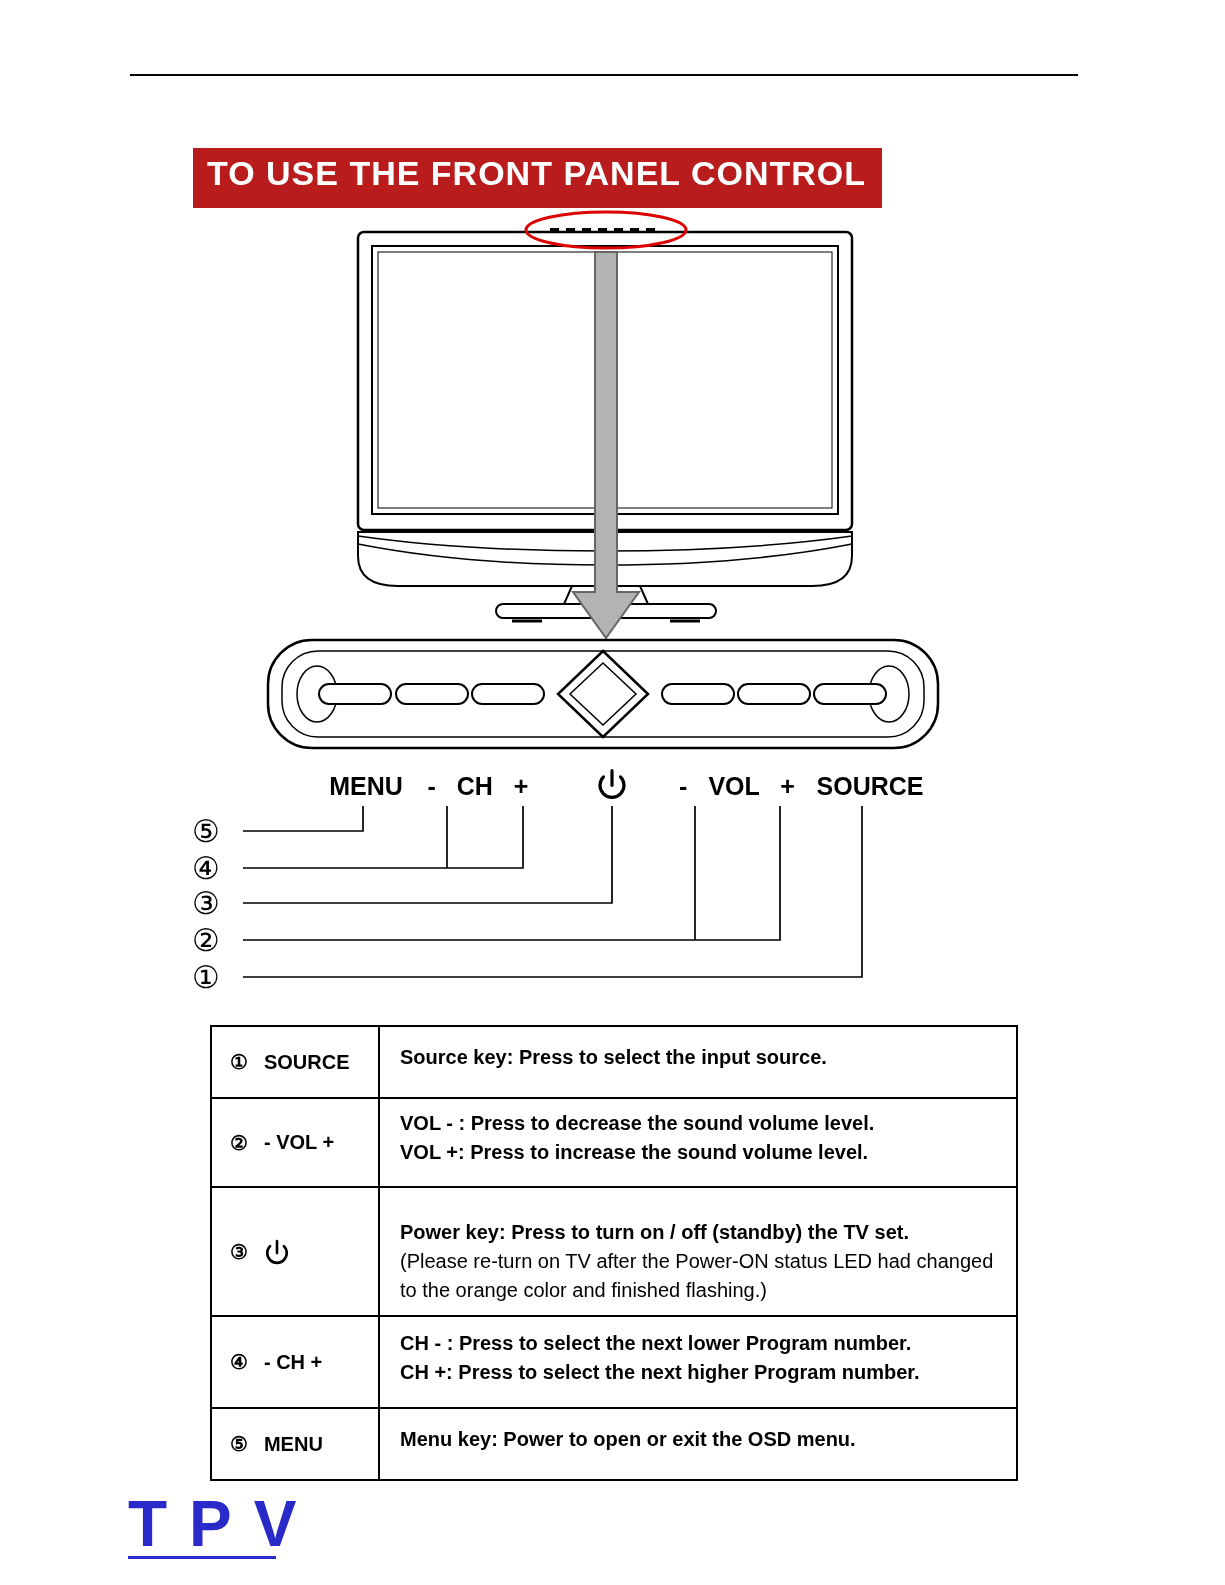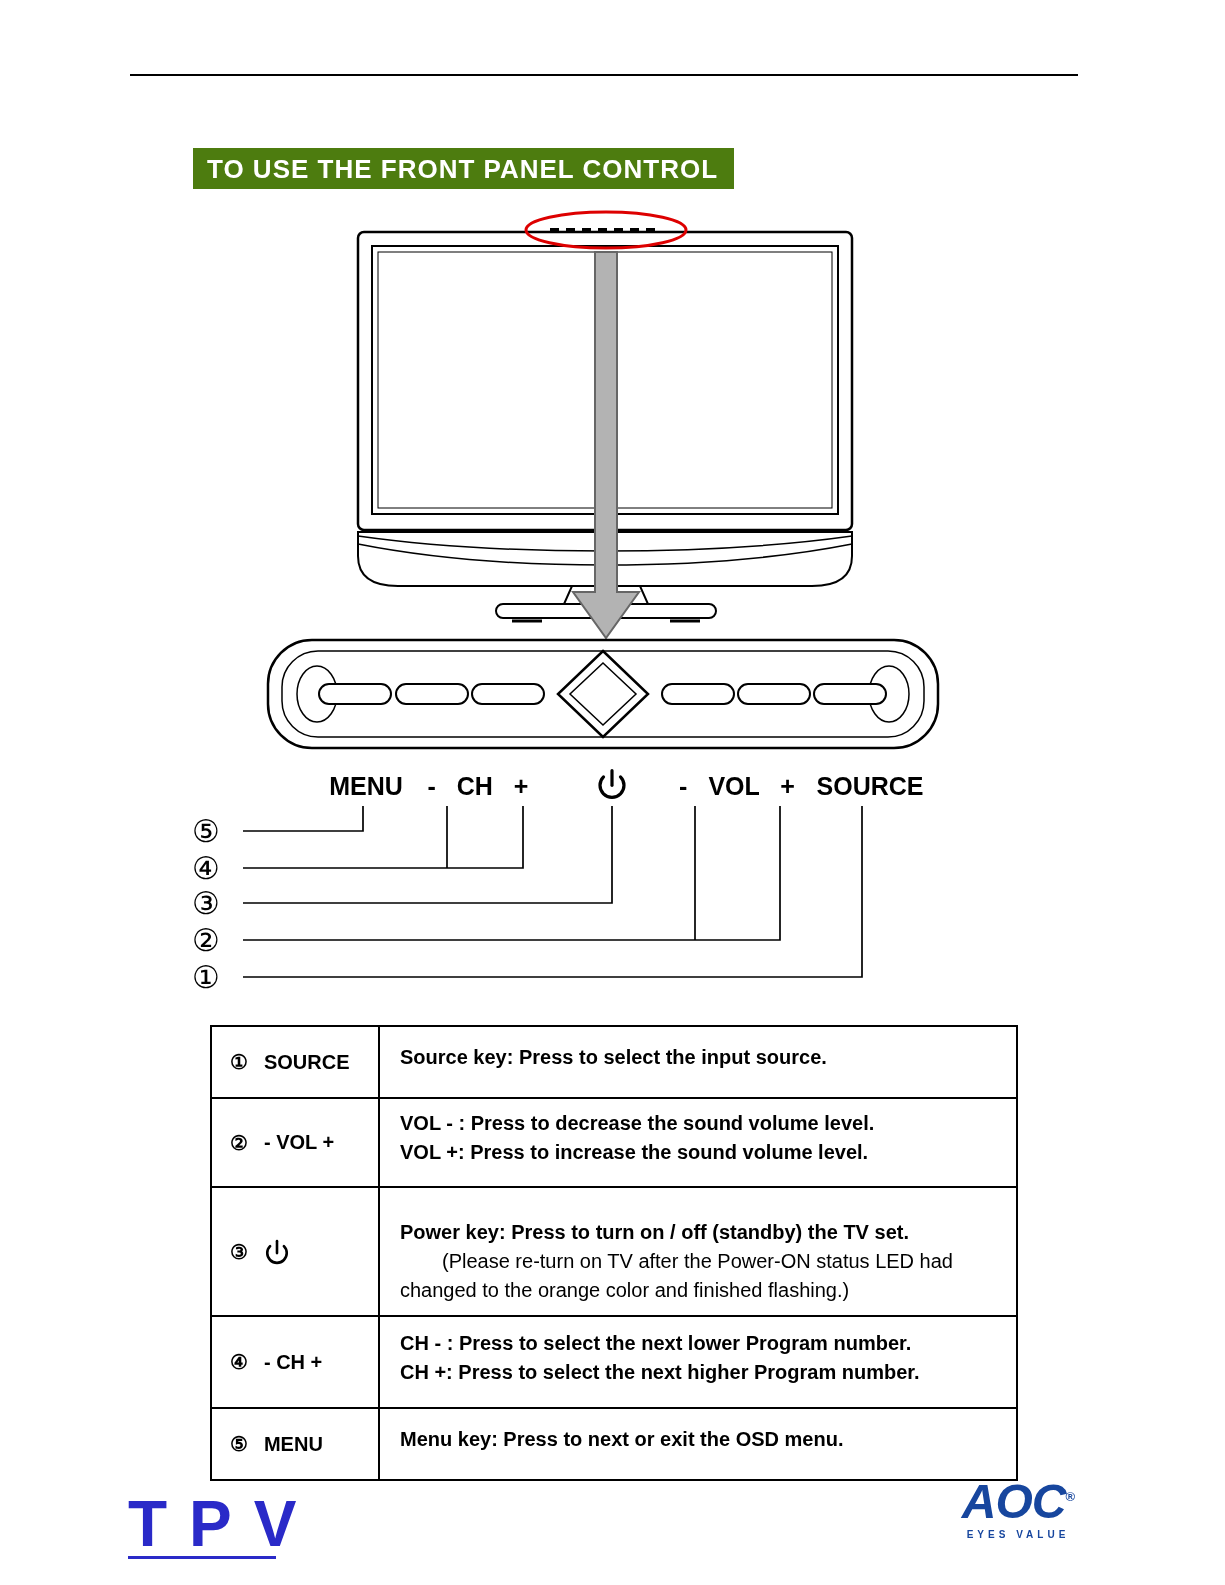--- a/index.html
+++ b/index.html
@@ -9,23 +9,23 @@
     width: 1225px; height: 1585px;
     background: #ffffff;
     overflow: hidden;
   }
   .top-rule {
     position: absolute; left: 130px; top: 74px;
     width: 948px; height: 2px; background: #000;
   }
   .title-bar {
     position: absolute; left: 193px; top: 148px;
-    background: #4d7c0f; color: #fff;
-    font-size: 26px; font-weight: bold; letter-spacing: 1px;
-    padding: 6px 16px 4px 14px;
+    background: #b91c1c; color: #fff;
+    font-size: 34px; font-weight: bold; letter-spacing: 1px;
+    padding: 6px 16px 15px 14px;
     white-space: nowrap;
   }
   .diagram-svg { position: absolute; }
   .panel-label {
     position: absolute; transform: translateX(-50%);
     font-size: 25px; font-weight: bold; color: #000; white-space: nowrap;
   }
   .panel-label.spread { word-spacing: 14px; }
   .power-label-icon { position: absolute; transform: translateX(-50%); }
   .callout-num {
@@ -38,21 +38,21 @@
     position: absolute; left: 210px; top: 1025px;
     width: 808px; border-collapse: collapse; table-layout: fixed;
   }
   .desc-table td {
     border: 2px solid #000; vertical-align: middle;
     font-size: 20px; color: #000;
   }
   .desc-table .key-cell { width: 168px; }
   .key-inner { display: flex; align-items: center; gap: 16px; padding-left: 18px; font-weight: bold; }
   .desc-cell { padding: 1px 14px 10px 20px; font-weight: bold; line-height: 1.45; white-space: pre-line; }
-  .desc-note { font-weight: normal; margin-left: 42px; }
+  .desc-note { font-weight: normal; }
 
   .tpv-logo {
     position: absolute; left: 128px; top: 1492px;
     color: #2a2ac8; font-size: 64px; font-weight: bold;
     letter-spacing: 22px; line-height: 1;
   }
   .tpv-underline {
     position: absolute; left: 128px; top: 1556px;
     width: 148px; height: 3px; background: #2a2ac8;
   }
@@ -196,26 +196,22 @@
       <td class="desc-cell">CH - : Press to select the next lower Program number.
 CH +: Press to select the next higher Program number.</td>
     </tr>
     <tr>
       <td class="key-cell" style="height:72px;">
         <div class="key-inner">
           <span>⑤</span>
           <span>MENU</span>
         </div>
       </td>
-      <td class="desc-cell">Menu key: Press to next or exit the OSD menu.</td>
+      <td class="desc-cell">Menu key: Power to open or exit the OSD menu.</td>
     </tr>
   </tbody>
     </table>
 
   <div class="tpv-logo">TPV</div>
   <div class="tpv-underline"></div>
 
-  <div class="aoc-logo">
-    <div class="aoc-word"><span>AOC</span><span class="aoc-reg">®</span></div>
-    <div class="aoc-tagline">EYES VALUE</div>
-  </div>
 
 </div>
 
 </body></html>

